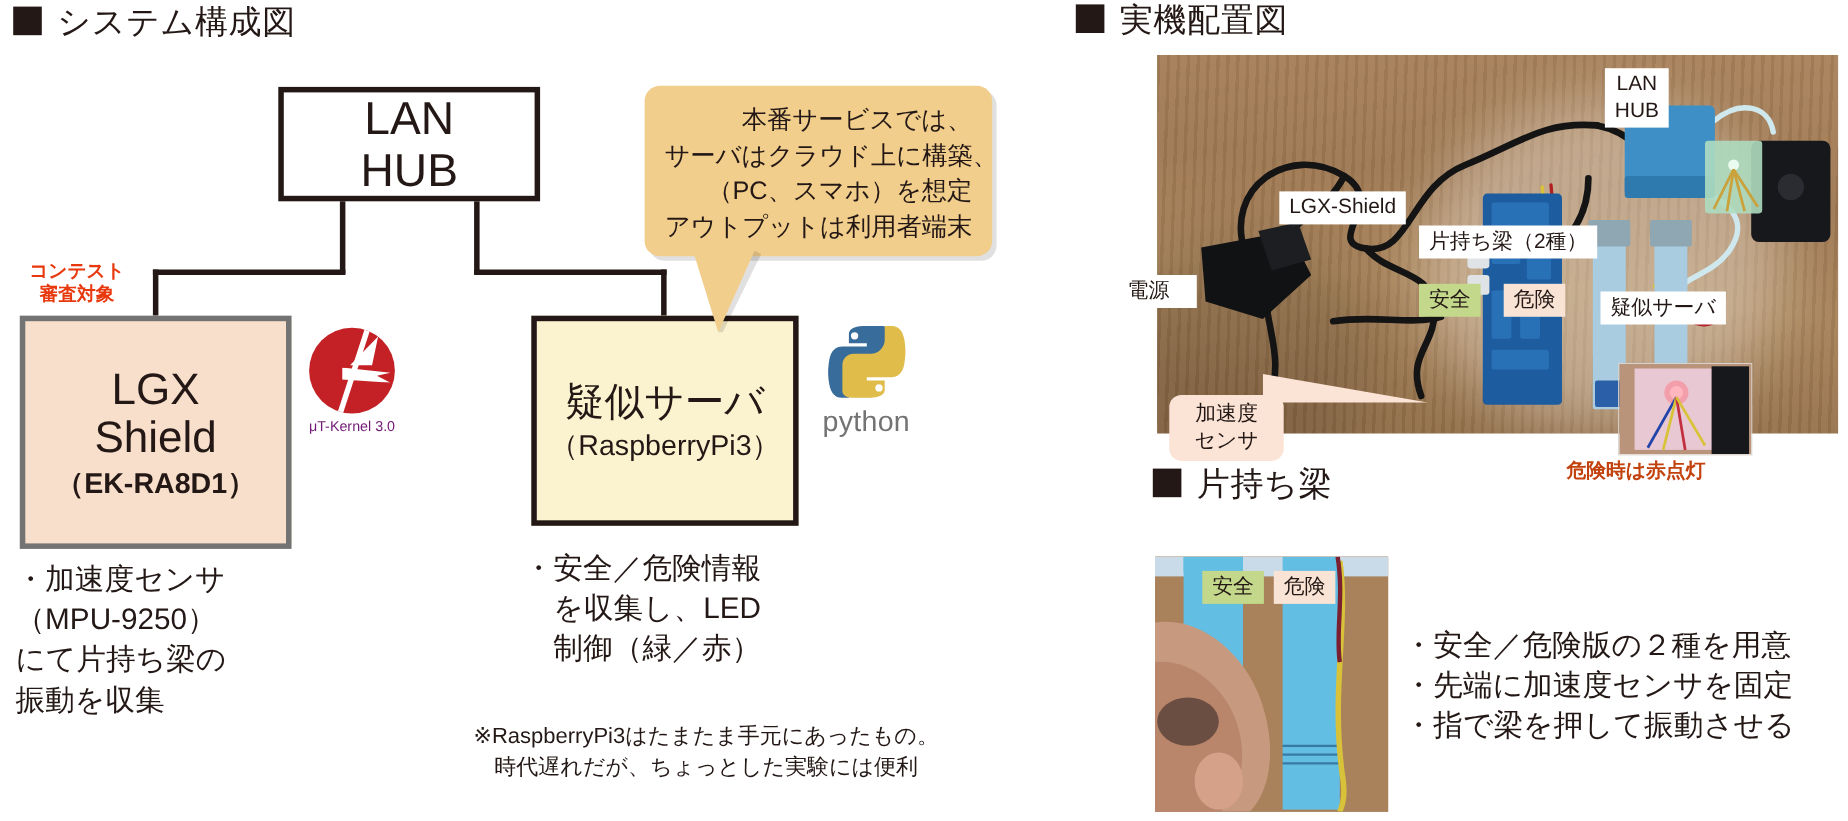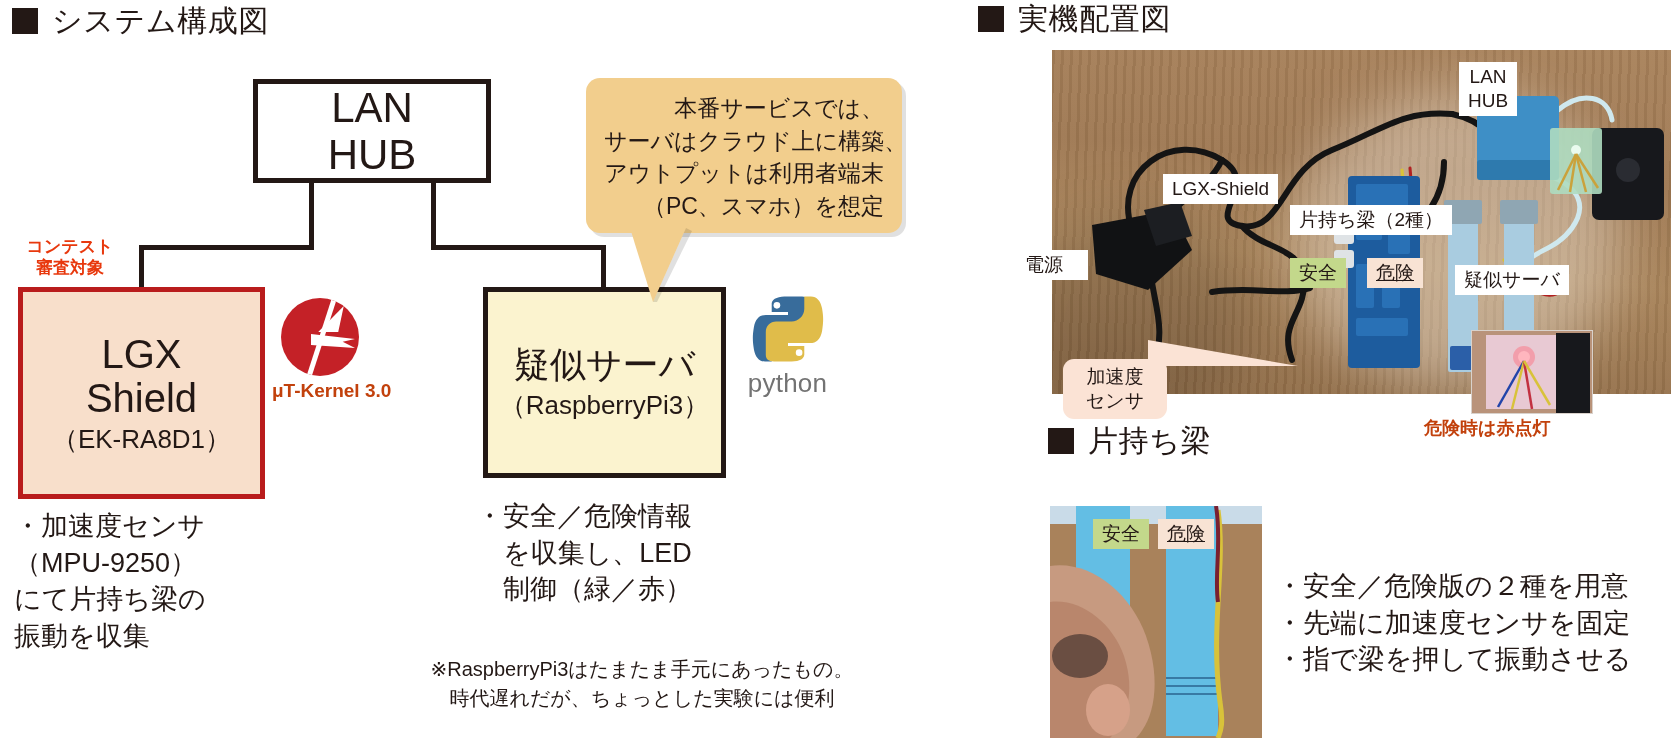--- a/index.html
+++ b/index.html
@@ -7,29 +7,29 @@
     width:1680px;height:746px;
     background:#ffffff;
     font-family:"Liberation Sans","DejaVu Sans",sans-serif;
     color:#231815;
     overflow:hidden;
     position:relative;
   }
   .page{position:relative;width:1680px;height:746px;}
 
   
-  .sec-head{position:absolute;display:flex;align-items:center;gap:14px;}
+  .sec-head{position:absolute;display:flex;gap:14px;}
   .sec-head .sq{width:26px;height:26px;background:#231815;flex:none;}
   .sec-head .txt{font-size:30px;letter-spacing:.02em;line-height:1;white-space:nowrap;}
 
   
   .box{position:absolute;box-sizing:border-box;display:flex;flex-direction:column;
        align-items:center;justify-content:center;text-align:center;}
   .box-lan{border:5px solid #231815;background:#ffffff;}
-  .box-lgx{border:5px solid #b91c1c;background:#F8DFCB;}
+  .box-lgx{border:5px solid #737373;background:#F8DFCB;}
   .box-srv{border:5px solid #231815;background:#FBF3CF;}
 
   .b-line{line-height:1.12;white-space:nowrap;}
   .f42{font-size:42px;}
   .f40{font-size:40px;}
   .f36{font-size:36px;}
   .f26{font-size:26px;}
 
   
   .ln{position:absolute;background:#231815;}
@@ -51,38 +51,38 @@
 
   
   .utk{position:absolute;text-align:center;}
   .utk .disc{width:78px;height:78px;border-radius:50%;background:#C42127;position:relative;overflow:hidden;margin:0 auto;}
   .utk .slash{position:absolute;left:38px;top:-6px;width:5px;height:92px;background:#fff;transform:rotate(18deg);}
   .utk .bolt{position:absolute;left:40px;top:8px;width:0;height:0;
              border-left:20px solid transparent;border-right:0 solid transparent;
              border-bottom:26px solid #fff;transform:skewX(-12deg);}
   .utk .bolt2{position:absolute;left:30px;top:36px;width:44px;height:14px;background:#fff;
               clip-path:polygon(0 0,100% 35%,72% 55%,100% 100%,0 78%);}
-  .utk .cap{font-size:19px;font-weight:bold;margin-top:4px;color:#c2410c;white-space:nowrap;}
+  .utk .cap{font-size:13px;font-weight:normal;margin-top:4px;color:#701a75;white-space:nowrap;}
 
   .pylogo{position:absolute;text-align:center;}
   .pylogo .pywrap{position:relative;width:74px;height:74px;margin:0 auto;}
   .pylogo .cap{font-size:26px;color:#737373;margin-top:2px;letter-spacing:.01em;}
 
   
   .photo{position:absolute;overflow:hidden;background:#9C7650;}
   .wood{position:absolute;inset:0;
         background:
           repeating-linear-gradient(92deg, rgba(0,0,0,.05) 0 3px, rgba(255,255,255,.04) 3px 9px),
           linear-gradient(185deg,#A9825B 0%,#9E7852 35%,#A88359 60%,#8E6B47 100%);}
   .glow{position:absolute;border-radius:50%;filter:blur(26px);}
 
   .tag{position:absolute;background:#ffffff;color:#231815;font-size:19px;
        padding:3px 9px;white-space:nowrap;line-height:1.25;text-align:center;}
   .tag.green{background:#C3D88B;}
-  .tag.peach{background:#F8E3D4;text-decoration:underline;}
+  .tag.peach{background:#F8E3D4;}
   .tag.bub{background:#FBE3D5;border-radius:11px;}
 
   
   .inset{position:absolute;overflow:hidden;border:1px solid #d9d2cc;}
 
   .redcap{position:absolute;color:#c2410c;font-size:18px;font-weight:bold;white-space:nowrap;}
 </style>
 </head>
 <body>
 
@@ -105,21 +105,21 @@
   <div class="ln" style="left:431px;top:183px;width:5px;height:66px;"></div>
   <div class="ln" style="left:431px;top:245px;width:175px;height:5px;"></div>
   <div class="ln" style="left:601px;top:245px;width:5px;height:42px;"></div>
 
   <div class="red-note" style="left:15px;top:236px;width:110px;white-space:pre-line;">コンテスト
 審査対象</div>
 
   <div class="box box-lgx" style="left:18px;top:287px;width:247px;height:212px;">
     <div class="b-line f40">LGX</div>
     <div class="b-line f40">Shield</div>
-    <div class="b-line f26" style="margin-top:4px;">（EK-RA8D1）</div>
+    <div class="b-line f26" style="margin-top:4px;font-weight:bold;">（EK-RA8D1）</div>
   </div>
 
   <div class="utk" style="left:272px;top:298px;width:96px;">
     <div class="disc">
       <div class="slash"></div>
       <div class="bolt"></div>
       <div class="bolt2"></div>
     </div>
     <div class="cap">μT-Kernel 3.0</div>
   </div>
@@ -137,22 +137,22 @@
         <path d="M51 94c11 0 20-2 21-9V73H50v-4h30c8 0 14-5 16-16 2-12 2-19 0-31-2-10-7-16-15-16h-9v17c0 9-8 17-17 17H34c-8 0-14 6-14 14v31c0 7 6 9 14 9h17z" fill="#E0BC4A"></path>
         <circle cx="65" cy="82" r="4.5" fill="#ffffff"></circle>
       </svg>
     </div>
     <div class="cap">python</div>
   </div>
 
   <div class="callout" style="left:586px;top:78px;width:316px;height:155px;">
     <p>本番サービスでは、</p>
     <p>サーバはクラウド上に構築、</p>
+    <p>（PC、スマホ）を想定</p>
     <p>アウトプットは利用者端末</p>
-    <p>（PC、スマホ）を想定</p>
   </div>
   <svg style="position:absolute;left:620px;top:228px;width:110px;height:75px;" viewBox="0 0 110 75">
     <path d="M10 0 L66 0 L33 74 Z" fill="#F2CE8D"></path>
     <path d="M66 0 L72 3 L37 74 L33 74 Z" fill="rgba(0,0,0,.12)"></path>
   </svg>
 
   <div class="bullets" style="left:14px;top:508px;width:280px;">・加速度センサ
 （MPU-9250）
 にて片持ち梁の
 振動を収集</div>

